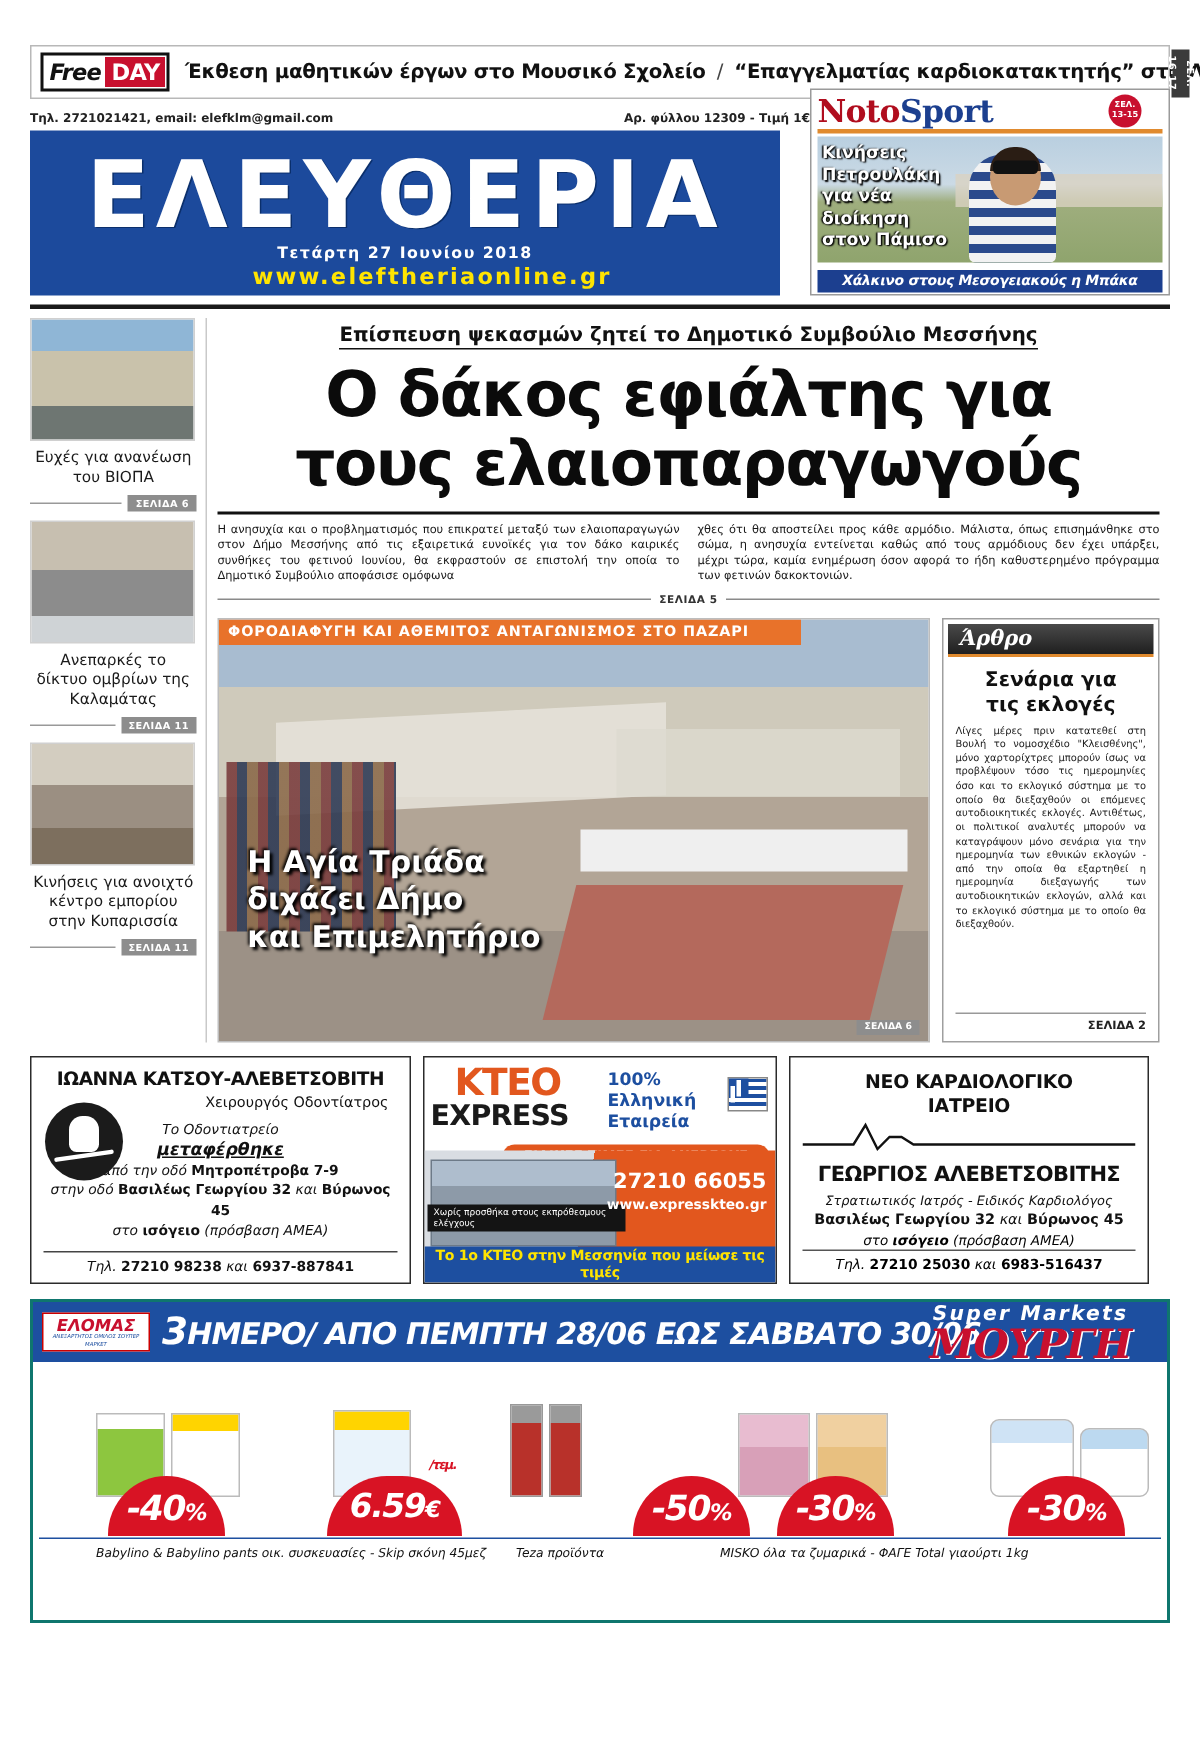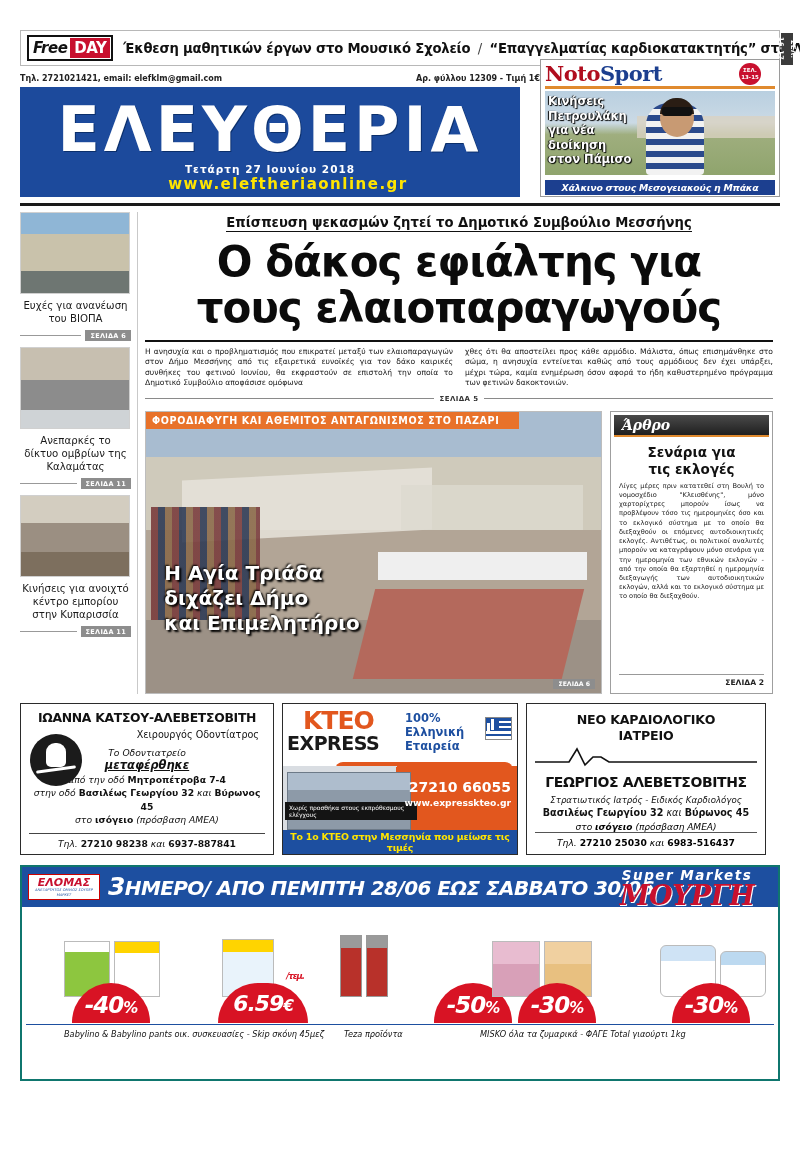--- a/index.html
+++ b/index.html
@@ -232,21 +232,21 @@
     color: #fff; font-size: 20px; font-weight: bold; line-height: 25px;
     text-shadow: 2px 2px 2px #000, -1px -1px 2px #000;
   }
   .ps-sel {
     position: absolute; bottom: 4px; right: 6px;
     background: #8d8d8d; color: #fff; font-size: 6.2px; font-weight: bold;
     padding: 1.5px 5px;
   }
 
   .arthro {
-    width: 163px; border: 1px solid #9f9f9f; background: #fff;
+    width: 145px; border: 1px solid #9f9f9f; background: #fff;
     height: 283px; position: relative;
   }
   .ar-head {
     background: linear-gradient(180deg,#4a4a4a,#1f1f1f);
     color: #fff; font-family: "DejaVu Serif","Liberation Serif",serif;
     font-style: italic; font-weight: bold; font-size: 14px;
     padding: 2px 8px; margin: 3px 3px 0 3px;
   }
   .ar-orange { height: 2px; background: #e08a2e; margin: 0 3px; }
   .ar-title {
@@ -597,21 +597,21 @@
 
   <div class="adrow">
 
     <div class="ad ad-dentist">
       <div class="ad-d-name">ΙΩΑΝΝΑ ΚΑΤΣΟΥ-ΑΛΕΒΕΤΣΟΒΙΤΗ</div>
       <div class="ad-d-sub">Χειρουργός Οδοντίατρος</div>
       <div class="tooth-circle"></div>
       <div class="ad-d-lines">
         <div>Το Οδοντιατρείο</div>
         <div class="u">μεταφέρθηκε</div>
-        <div><span>από την οδό </span><span class="b">Μητροπέτροβα 7-4</span></div>
+        <div><span>από την οδό </span><span class="b">Μητροπέτροβα 7-9</span></div>
         <div><span>στην οδό </span><span class="b">Βασιλέως Γεωργίου 32</span><span> και </span><span class="b">Βύρωνος 45</span></div>
         <div><span>στο </span><span class="b">ισόγειο</span><span> (πρόσβαση ΑΜΕΑ)</span></div>
       </div>
       <div class="ad-d-tel"><span>Τηλ. </span><b>27210 98238</b><span> και </span><b>6937-887841</b></div>
     </div>
 
     <div class="ad ad-kteo">
       <div class="kteo-top">
         <div class="kteo-logo">
           <div class="kteo-k">KTEO</div>
@@ -677,21 +677,21 @@
       <div class="prod" style="left:200px; bottom:48px; width:52px; height:58px; background:linear-gradient(180deg,#ffd400 0 22%,#e9f3fb 22% 100%); border:1px solid #bbb;"></div>
       <div class="badge price" style="left:196px; width:90px;">
         <span class="per">/τεμ.</span>
         <span>6.59</span><span class="pct">€</span>
       </div>
 
       <div class="cap" style="left:42px;">Babylino &amp; Babylino pants οικ. συσκευασίες -  Skip σκόνη 45μεζ</div>
 
       <div class="prod" style="left:318px; bottom:48px; width:22px; height:62px; background:linear-gradient(180deg,#9a9a9a 0 20%,#b8312a 20% 100%); border:1px solid #999;"></div>
       <div class="prod" style="left:344px; bottom:48px; width:22px; height:62px; background:linear-gradient(180deg,#9a9a9a 0 20%,#b8312a 20% 100%); border:1px solid #999;"></div>
-      <div class="badge" style="left:412px;"><span>-50</span><span class="pct">%</span></div>
+      <div class="badge" style="left:400px;"><span>-50</span><span class="pct">%</span></div>
       <div class="cap" style="left:322px;">Teza προϊόντα</div>
 
       <div class="prod" style="left:470px; bottom:48px; width:48px; height:56px; background:linear-gradient(180deg,#e8bcd0 0 40%,#d8a0b8 40% 100%); border:1px solid #bbb;"></div>
       <div class="prod" style="left:522px; bottom:48px; width:48px; height:56px; background:linear-gradient(180deg,#f0d0a0 0 40%,#e8c080 40% 100%); border:1px solid #bbb;"></div>
       <div class="badge" style="left:496px;"><span>-30</span><span class="pct">%</span></div>
       <div class="cap" style="left:458px;">MISKO όλα τα  ζυμαρικά - ΦΑΓΕ Total γιαούρτι 1kg</div>
 
       <div class="prod" style="left:638px; bottom:48px; width:56px; height:52px; background:linear-gradient(180deg,#cfe3f5 0 30%,#fff 30% 100%); border:1px solid #bbb; border-radius:6px;"></div>
       <div class="prod" style="left:698px; bottom:48px; width:46px; height:46px; background:linear-gradient(180deg,#bcd9f0 0 30%,#fff 30% 100%); border:1px solid #bbb; border-radius:6px;"></div>
       <div class="badge" style="left:650px;"><span>-30</span><span class="pct">%</span></div>

